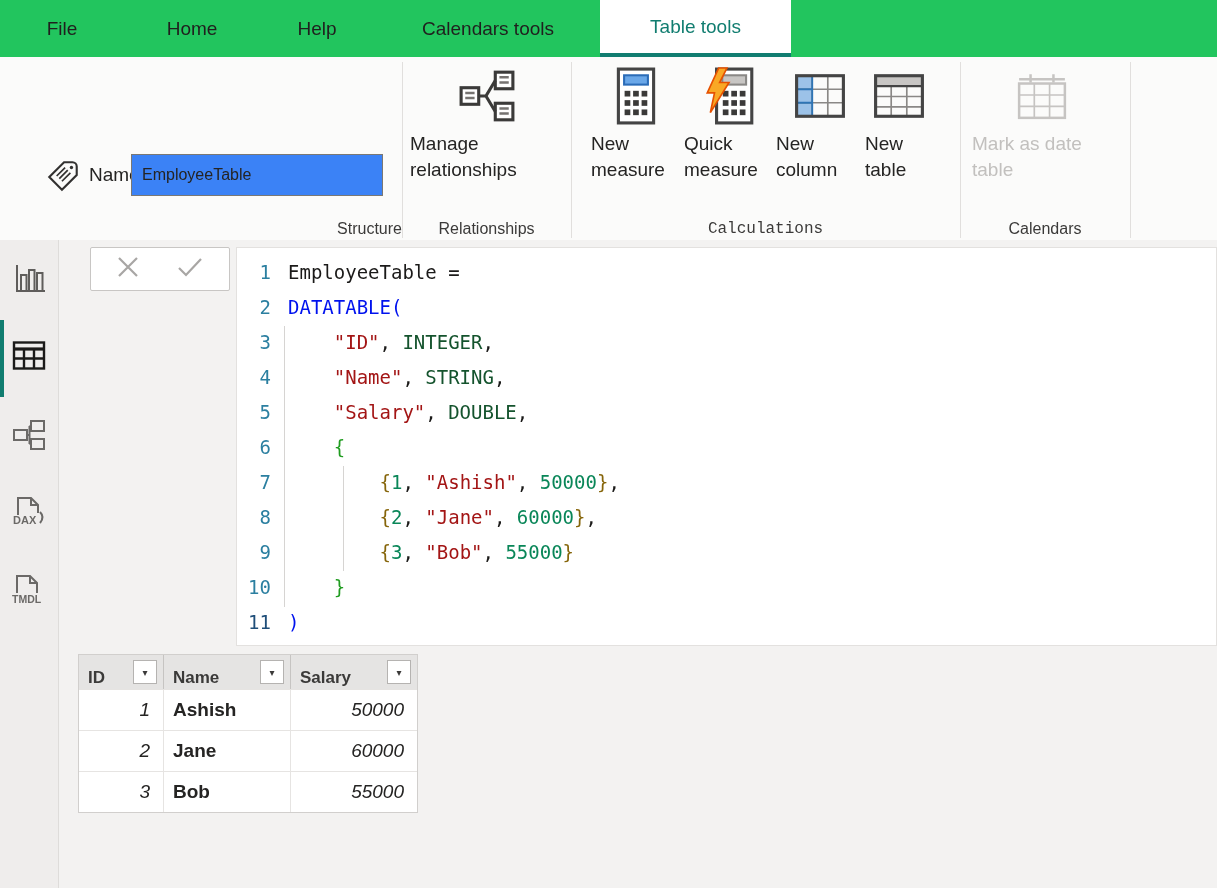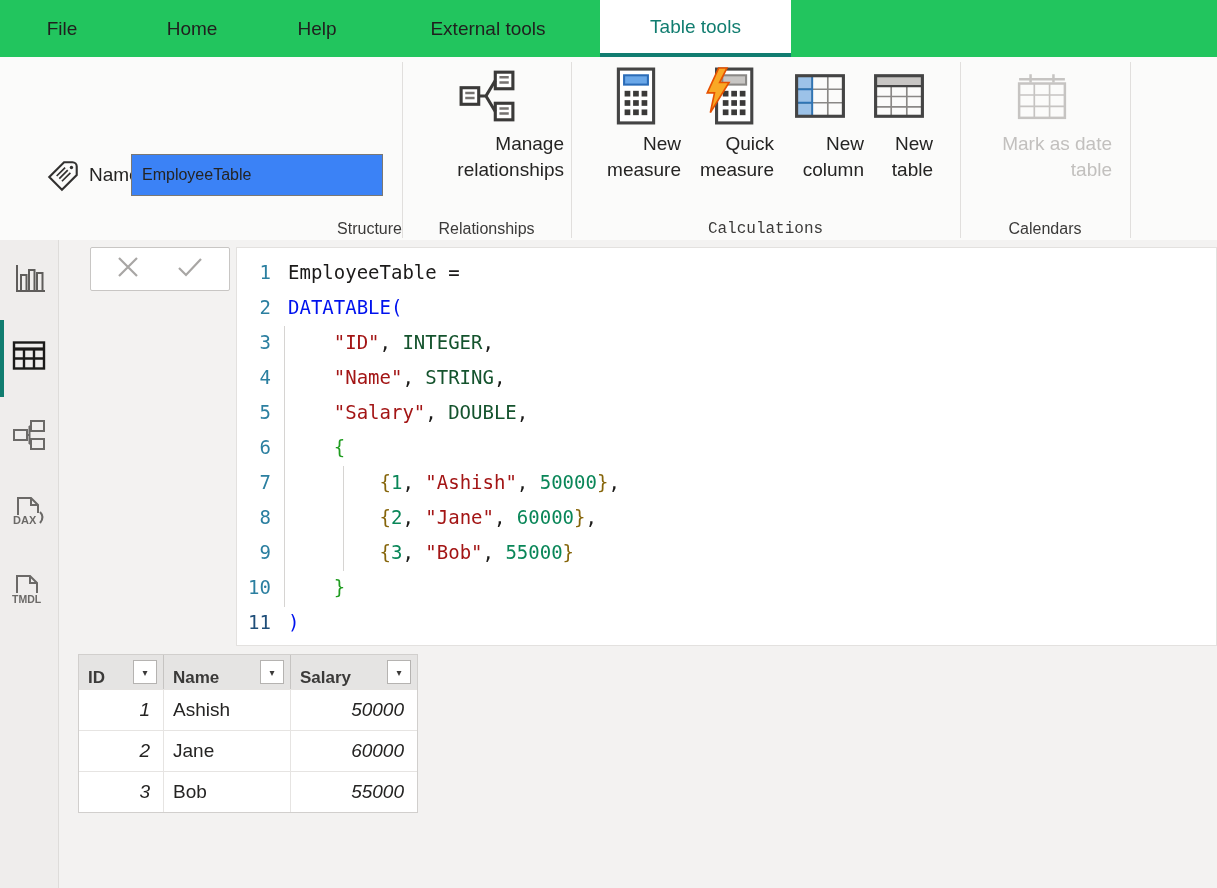--- a/index.html
+++ b/index.html
@@ -17,21 +17,21 @@
   #tab-table{left:600px;width:191px;background:#ffffff;color:#117d70;
              border-bottom:4px solid #117d70;box-sizing:border-box;line-height:53px;}
 
   
   .ribbon{position:absolute;top:57px;left:0;right:0;height:183px;background:#fbfbfa;}
   .rdiv{position:absolute;top:5px;bottom:2px;width:1px;background:#e1dfdd;}
   .grouplabel{position:absolute;top:161px;height:22px;line-height:22px;
               font-size:16px;color:#3b3a39;text-align:center;}
   .rbtn{position:absolute;top:8px;height:150px;display:flex;flex-direction:column;
         align-items:center;justify-content:flex-start;font-size:19px;color:#252423;
-        text-align:right;cursor:default;}
+        text-align:left;cursor:default;}
   .rbtn .icon{height:62px;display:flex;align-items:center;justify-content:center;margin-bottom:4px;}
   .rbtn .lbl{line-height:26px;}
   .rbtn.disabled{color:#c2c0be;}
   .name-label{position:absolute;left:89px;top:107px;font-size:19px;color:#252423;}
   .name-input{position:absolute;left:131px;top:97px;width:252px;height:42px;
               box-sizing:border-box;border:1px solid #7a7874;background:#3b82f6;
               font-family:"Liberation Sans",sans-serif;font-size:16px;color:#252423;
               padding:0 10px;outline:none;}
   .tagicon{position:absolute;left:44px;top:100px;}
 
@@ -78,36 +78,36 @@
   .hlabel{font-weight:bold;font-size:17px;color:#3b3a39;padding-left:9px;margin-top:11px;}
   .fbtn{position:absolute;right:6px;top:5px;width:24px;height:24px;background:#fff;
         border:1px solid #b5b3b1;box-sizing:border-box;display:flex;align-items:center;
         justify-content:center;font-size:10px;color:#3b3a39;cursor:default;}
   .drow{display:flex;background:#fff;}
   .dcell{height:41px;box-sizing:border-box;border-right:1px solid #e6e4e2;
          border-top:1px solid #e6e4e2;display:flex;align-items:center;
          font-size:19px;color:#252423;}
   .dcell:last-child{border-right:none;}
   .dcell.c0{width:85px;justify-content:flex-end;padding-right:13px;font-style:italic;}
-  .dcell.c1{width:127px;justify-content:flex-start;padding-left:9px;}
+  .dcell.c1{width:127px;justify-content:flex-start;padding-left:9px;font-weight:bold;}
   .dcell.c2{width:126px;justify-content:flex-end;padding-right:13px;font-style:italic;}
   .hcell.c0{width:85px;}
   .hcell.c1{width:127px;}
   .hcell.c2{width:126px;}
 </style>
 </head>
 <body>
 
 <div id="app">
 
   <div class="menubar">
     <div class="mtab" id="tab-file">File</div>
     <div class="mtab" id="tab-home">Home</div>
     <div class="mtab" id="tab-help">Help</div>
-    <div class="mtab" id="tab-ext">External tools</div>
+    <div class="mtab" id="tab-ext">Calendars tools</div>
     <div class="mtab" id="tab-table">Table tools</div>
   </div>
 
   <div class="ribbon">
     <span class="tagicon">
       <svg width="38" height="38" viewBox="0 0 36 36" fill="none" stroke="#323130" stroke-width="2">
         <path d="M5 19 L19 5 H27 a4 4 0 0 1 4 4 V17 L17 31 Z"></path>
         <circle cx="26" cy="10" r="1.6" fill="#323130" stroke="none"></circle>
         <path d="M12 18 L20 10 M14.5 20.5 L22.5 12.5 M17 23 L25 15" stroke-width="1.6"></path>
       </svg>

